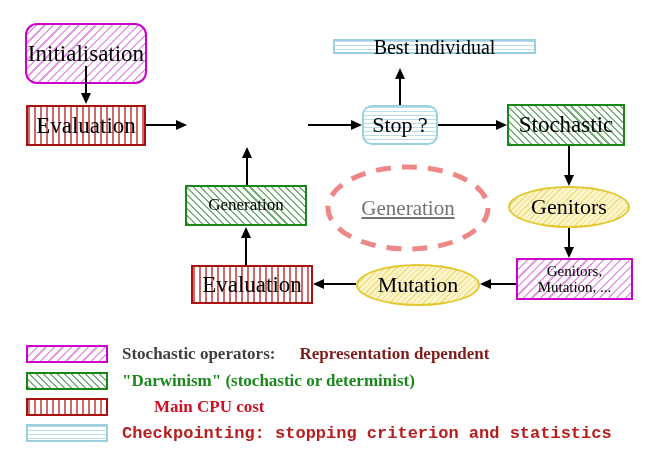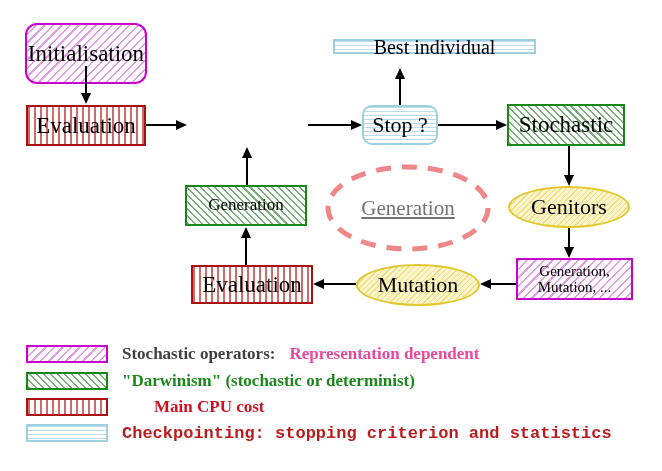--- a/index.html
+++ b/index.html
@@ -27,21 +27,21 @@
   .arr.h.right::after{top:-4px;left:100%;border-width:5px 0 5px 11px;border-left-color:#000;}
   .arr.h.left::after{top:-4px;right:100%;border-width:5px 11px 5px 0;border-right-color:#000;}
   
   .gen-wrap{position:absolute;left:324px;top:163px;width:168px;height:90px;}
   .gen-label{position:absolute;left:0;top:0;width:100%;height:100%;display:flex;
              align-items:center;justify-content:center;color:#737373;font-size:21px;text-decoration:underline;}
   
   .swatch{position:absolute;left:26px;width:82px;height:18px;box-sizing:border-box;}
   .legend-text{position:absolute;left:122px;height:22px;display:flex;align-items:center;
                font-weight:bold;font-size:17px;white-space:nowrap;}
-  .t-magenta{color:#404040;} .t-yellow{color:#ec4899;margin-left:14px;}
+  .t-magenta{color:#404040;} .t-yellow{color:#7f1d1d;margin-left:24px;}
   .t-green{color:#1c871c;} .t-red{color:#cc1122;} .t-blue{color:#b91c1c;font-family:Liberation Mono, monospace;}
   .f23{font-size:23px;} .f22{font-size:22px;} .f20{font-size:20px;}
   .f17{font-size:17px;} .f15{font-size:15px;}
 </style>
 </head>
 <body>
 
 <div class="canvas">
 
   <div class="node hatch-magenta f23" style="left:25px;top:23px;width:122px;height:61px;border-radius:12px;">
@@ -63,21 +63,21 @@
 
   <div class="node hatch-green f23" style="left:507px;top:104px;width:118px;height:42px;">
     <span>Stochastic</span>
   </div>
 
   <div class="node ellipse-yellow f22" style="left:508px;top:186px;width:122px;height:42px;">
     <span>Genitors</span>
   </div>
 
   <div class="node hatch-magenta f15" style="left:516px;top:258px;width:117px;height:42px;flex-direction:column;">
-    <span>Generation,</span>
+    <span>Genitors,</span>
     <span>Mutation, ...</span>
   </div>
 
   <div class="node ellipse-yellow f22" style="left:356px;top:264px;width:124px;height:42px;">
     <span>Mutation</span>
   </div>
 
   <div class="node stripes-red f23" style="left:191px;top:265px;width:122px;height:39px;">
     <span>Evaluation</span>
   </div>

